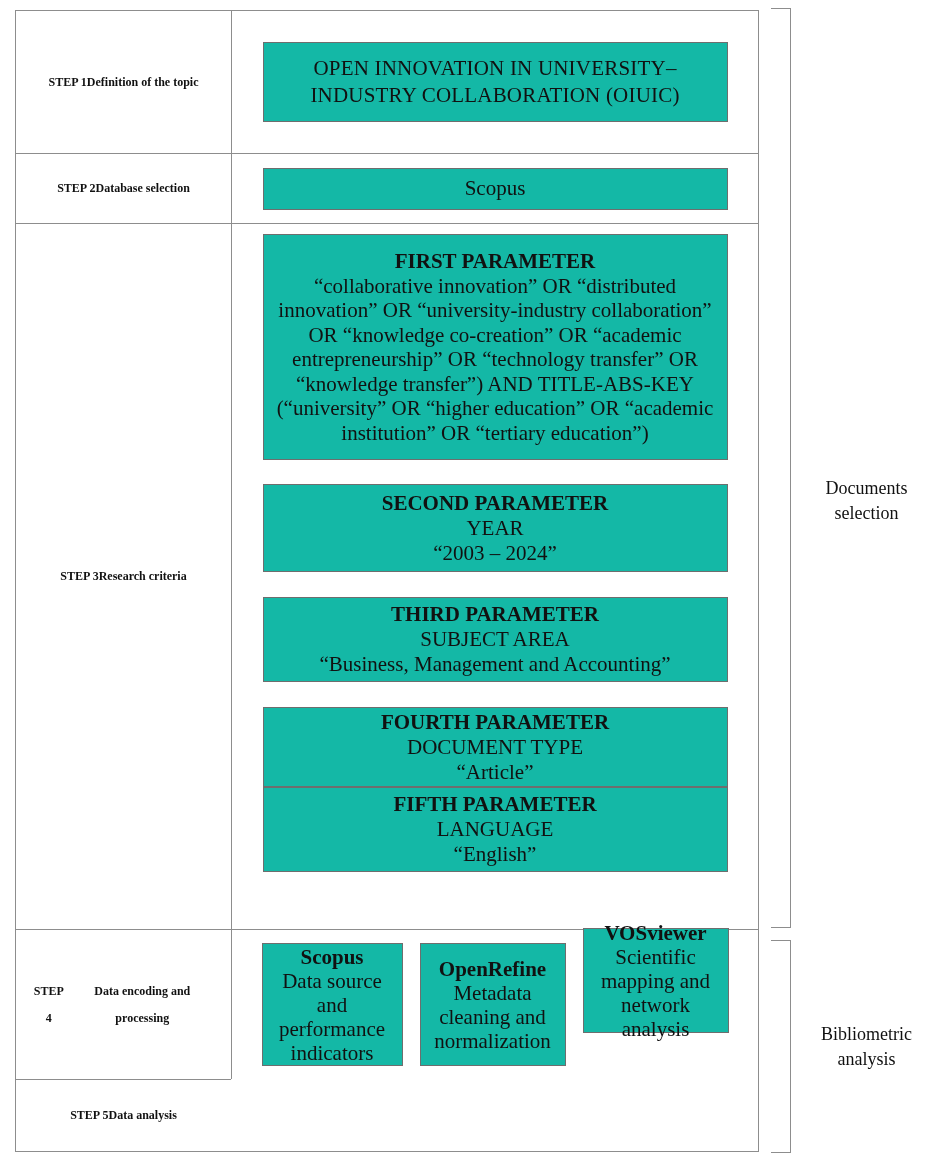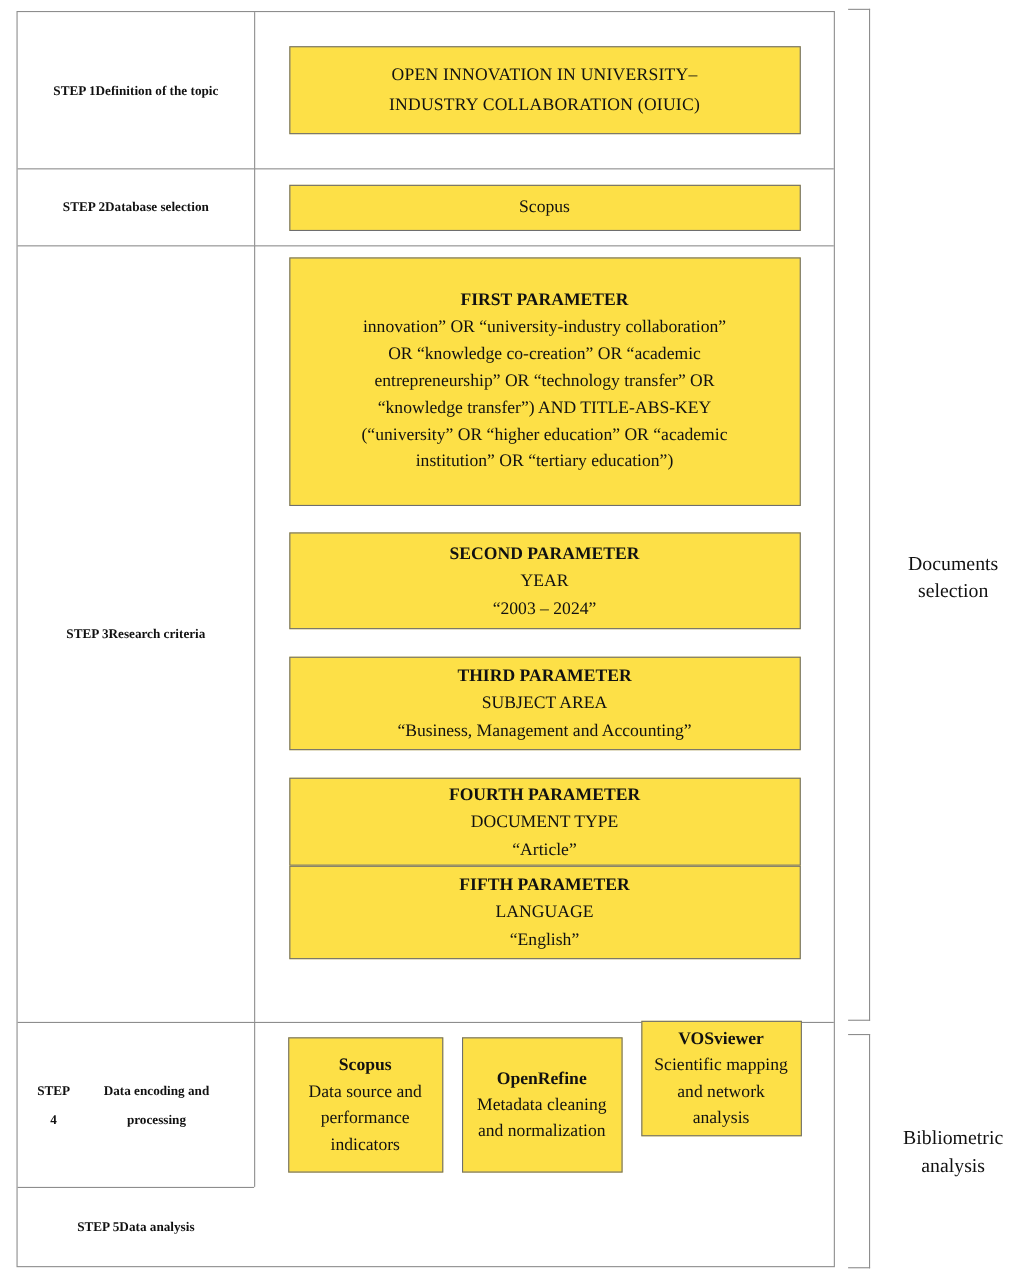--- a/index.html
+++ b/index.html
@@ -36,23 +36,23 @@
   }
   .content-cell{display:flex;justify-content:center;align-items:center;}
   .content-cell.col{
     flex-direction:column;justify-content:flex-start;align-items:center;
     padding-top:10px;
   }
   
   .box{
     box-sizing:border-box;
     border:1.5px solid var(--box-border);
-    background:#fde047;
+    background:#14b8a6;
     text-align:center;
-    font-size:16px;line-height:25px;
+    font-size:21px;line-height:25px;
     display:flex;flex-direction:column;justify-content:center;align-items:center;
   }
   .box .title{font-weight:bold;}
   .wide{width:465px;}
   .topic-box{height:80px;line-height:27px;letter-spacing:.2px;}
   .db-box{height:42px;}
   .param1{height:226px;line-height:24.5px;}
   .param-s{margin-top:24px;}
   .param2{height:88px;}
   .param3{height:85px;margin-top:25px;}
@@ -71,21 +71,21 @@
     border:1.5px solid var(--line);
     border-left:none;
     background:transparent;
   }
   .bracket.b1{left:771px;top:8px;height:920px;}
   .bracket.b2{left:771px;top:940px;height:213px;}
   .bracket-label{
     position:absolute;left:798px;width:137px;
     text-align:center;font-size:18px;line-height:25px;
   }
-  .bracket-label.l1{top:500px;}
+  .bracket-label.l1{top:476px;}
   .bracket-label.l2{top:1022px;}
 </style>
 </head>
 <body>
 
 <div class="canvas">
 
   <div class="grid">
 
     <div class="cell step-cell">
@@ -110,20 +110,21 @@
     </div>
 
     <div class="cell tborder step-cell">
       <div>STEP 3</div>
       <div>Research criteria</div>
     </div>
     <div class="cell tborder rborder content-cell col">
 
       <div class="box wide param1">
         <div class="title">FIRST PARAMETER</div>
+        <div>“collaborative innovation” OR “distributed</div>
         <div>innovation” OR “university-industry collaboration”</div>
         <div>OR “knowledge co-creation” OR “academic</div>
         <div>entrepreneurship” OR “technology transfer” OR</div>
         <div>“knowledge transfer”) AND TITLE-ABS-KEY</div>
         <div>(“university” OR “higher education” OR “academic</div>
         <div>institution” OR “tertiary education”)</div>
       </div>
 
       <div class="box wide param2 param-s">
         <div class="title">SECOND PARAMETER</div>

